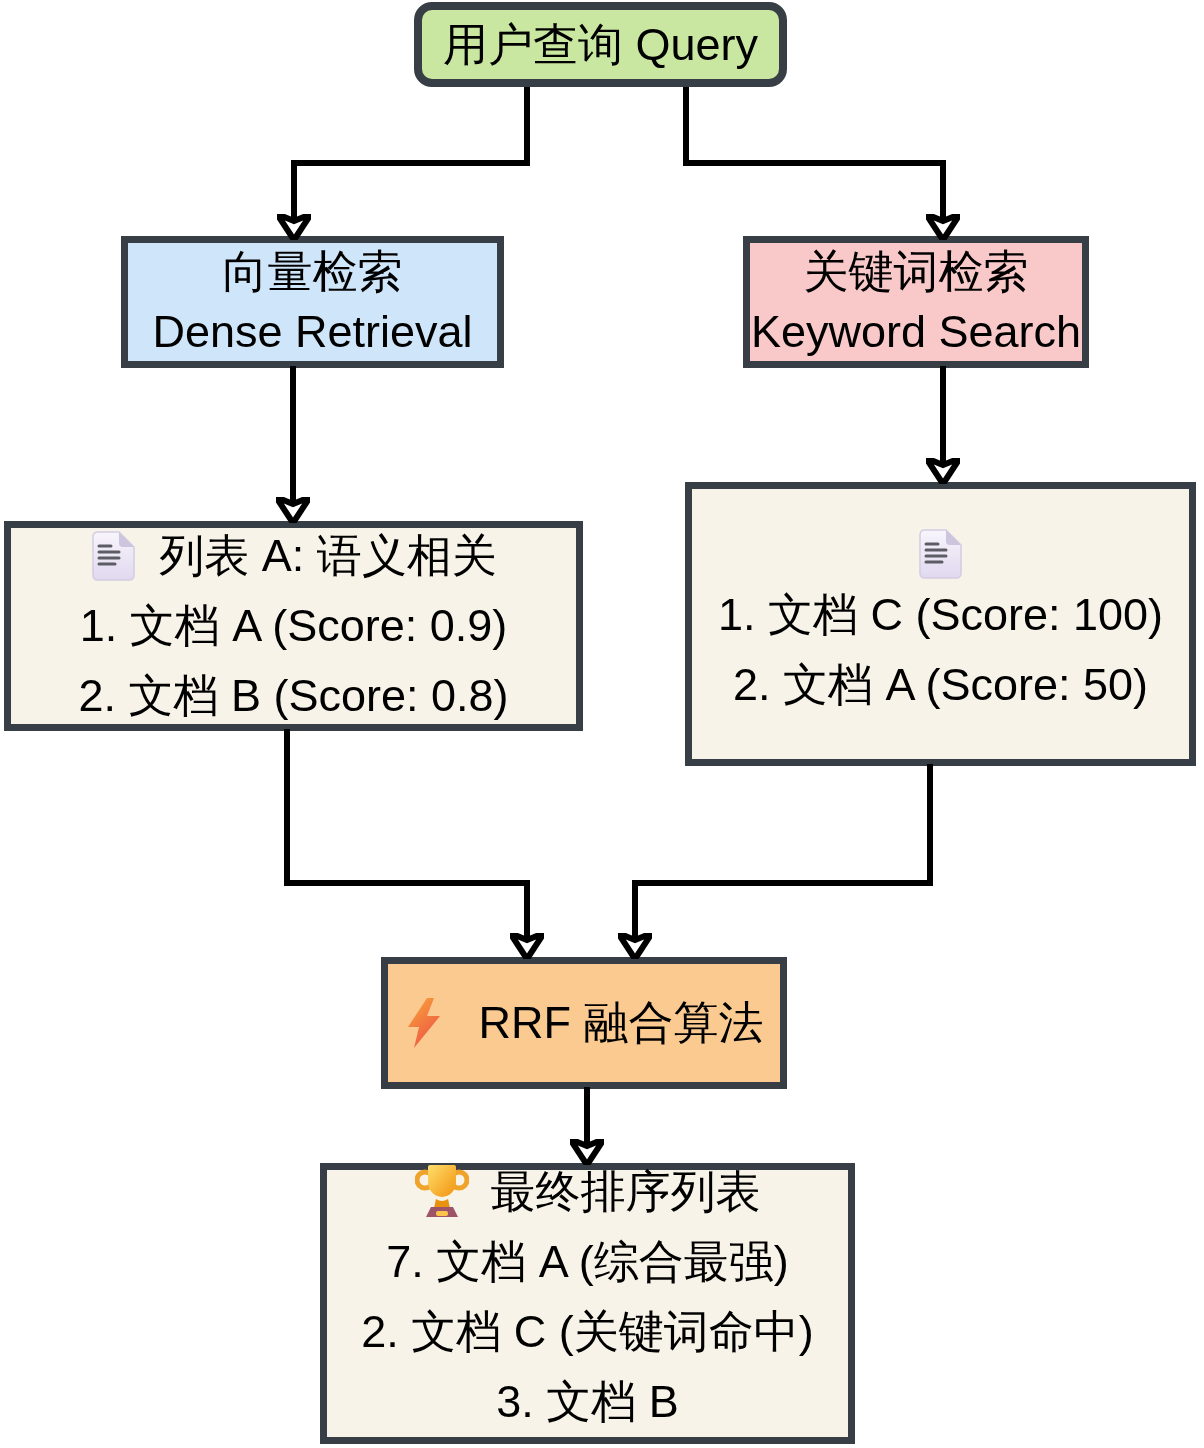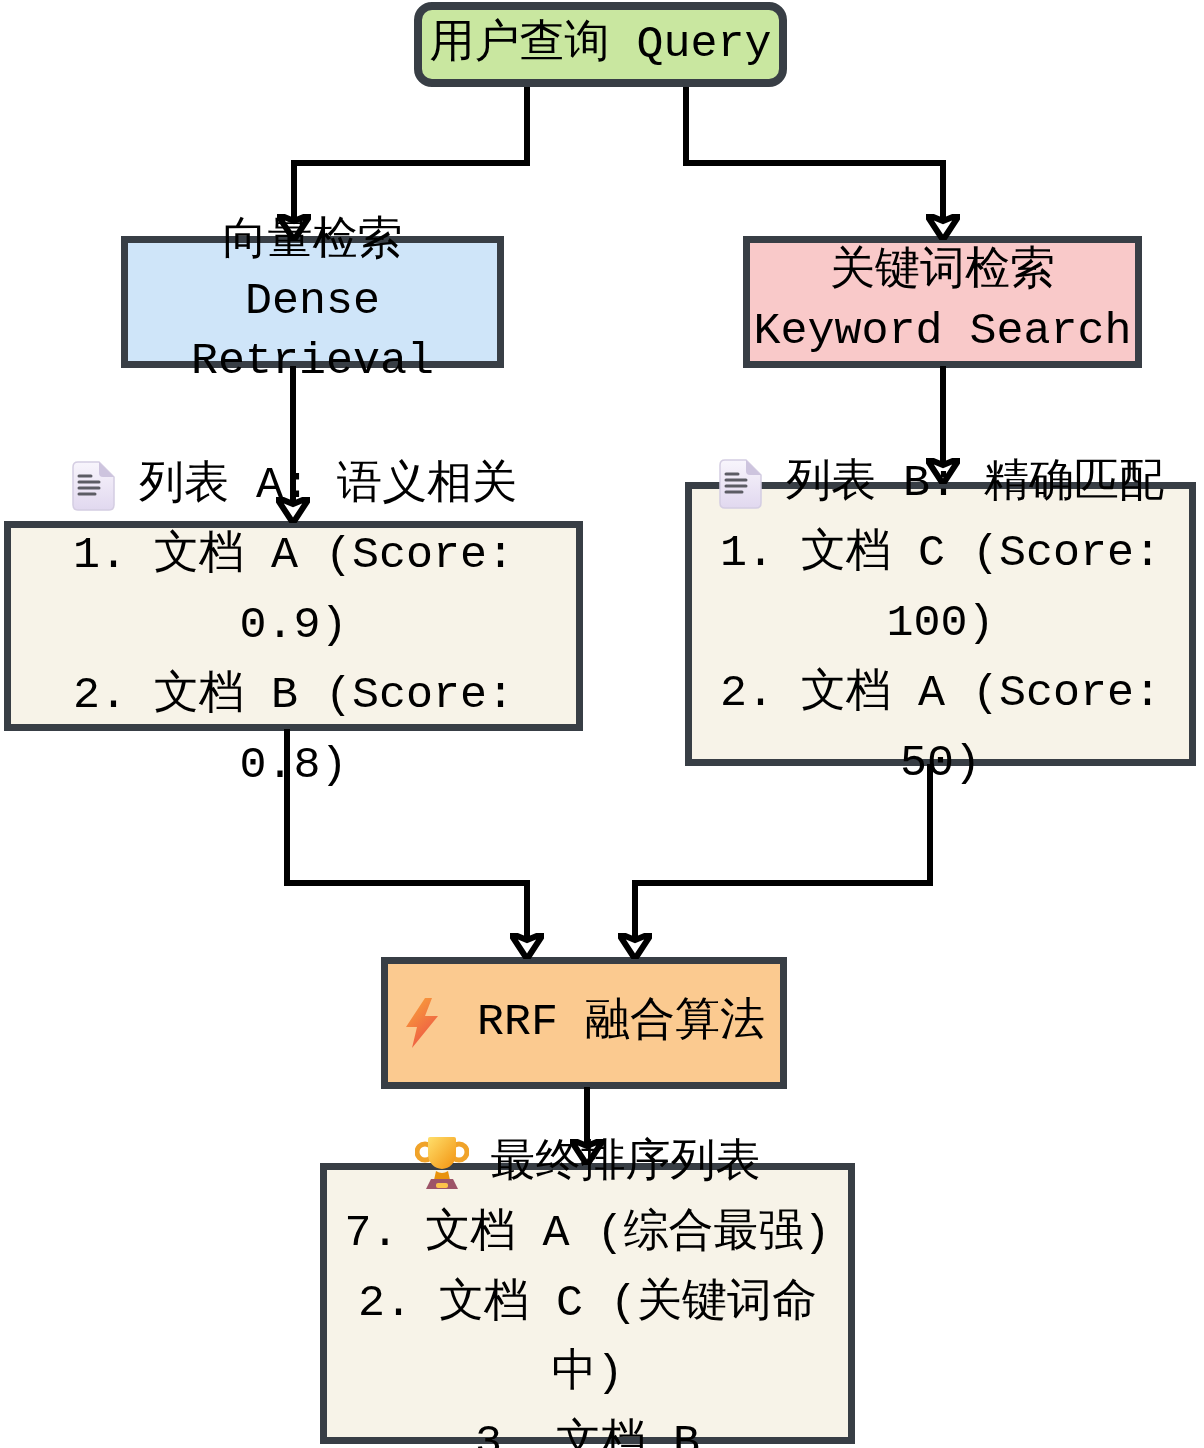--- a/index.html
+++ b/index.html
@@ -1,20 +1,20 @@
 <!DOCTYPE html>
 <html style="--canvas-bg: #ffffff; --border: #383e45; --edge: #000000; --text: #000000; --query-bg: #c9e7a0; --dense-bg: #cfe5f9; --keyword-bg: #f9c9c9; --list-bg: #f7f3e8; --rrf-bg: #fbca90;"><head>
 <meta charset="utf-8">
 <style>
   html,body{margin:0;padding:0;background:#fff;}
   .canvas{
     position:relative;
     width:1204px;height:1448px;
     background:var(--canvas-bg,#fff);
-    font-family:Liberation Mono, monospace;
+    font-family:Liberation Sans, sans-serif;
     color:var(--text,#000);
     overflow:hidden;
   }
   .node{
     position:absolute;
     box-sizing:border-box;
     border:7px solid var(--border,#383e45);
     display:flex;flex-direction:column;
     align-items:center;justify-content:center;
     text-align:center;
@@ -27,32 +27,32 @@
     background:var(--query-bg,#c9e7a0);
     border-width:8px;border-radius:18px;
   }
   .node-dense{
     left:100px;top:236px;width:383px;height:132px;
     background:var(--dense-bg,#cfe5f9);
     line-height:60px;
     margin-left:21px;
   }
   .node-keyword{
-    left:743px;top:236px;width:399px;height:132px;
+    left:743px;top:236px;width:346px;height:132px;
     background:var(--keyword-bg,#f9c9c9);
     line-height:60px;
   }
   .node-list-a{ left:4px;  top:521px;width:579px;height:210px;background:var(--list-bg,#f7f3e8);}
   .node-list-b{ left:685px;top:482px;width:511px;height:284px;background:var(--list-bg,#f7f3e8);}
   .node-rrf{
     left:381px;top:957px;width:406px;height:132px;
     background:var(--rrf-bg,#fbca90);
   }
   .node-rrf .row{gap:36px;}
-  .node-final{ left:320px;top:1163px;width:535px;height:281px;background:var(--list-bg,#f7f3e8);}
+  .node-final{ left:320px;top:1163px;width:535px;height:281px;background:var(--list-bg,#f7f3e8);justify-content:flex-end;}
   .edges{
     position:absolute;left:0;top:0;width:1204px;height:1448px;
     z-index:2;pointer-events:none;
   }
   .edges path{stroke:var(--edge,#000);stroke-width:6;fill:none;}
   .icon{flex:0 0 auto;display:block;}
 </style>
 </head>
 <body>
 
@@ -107,21 +107,20 @@
         </defs>
         <path d="M3 7 q0 -5 5 -5 h21 l15 15 v28 q0 5 -5 5 h-31 q-5 0 -5 -5 z" fill="url(#pageGradB)" stroke="#d4cde2" stroke-width="1.5"></path>
         <path d="M29 2 l15 15 h-11 q-4 0 -4 -4 z" fill="#cdc4de"></path>
         <g stroke="#5c5c64" stroke-width="3" stroke-linecap="round">
           <line x1="9" y1="16" x2="21" y2="16"></line>
           <line x1="9" y1="22" x2="29" y2="22"></line>
           <line x1="9" y1="28" x2="29" y2="28"></line>
           <line x1="9" y1="34" x2="25" y2="34"></line>
         </g>
       </svg>
-      <span>列表 B: 精确匹配</span>
     </div>
     <span>1. 文档 C (Score: 100)</span>
     <span>2. 文档 A (Score: 50)</span>
   </div>
 
   <div class="node node-rrf">
     <div class="row">
       <svg class="icon" width="38" height="52" viewBox="0 0 38 52" aria-hidden="true">
         <defs>
           <linearGradient id="boltGrad" x1="0.2" y1="0" x2="0.8" y2="1">

